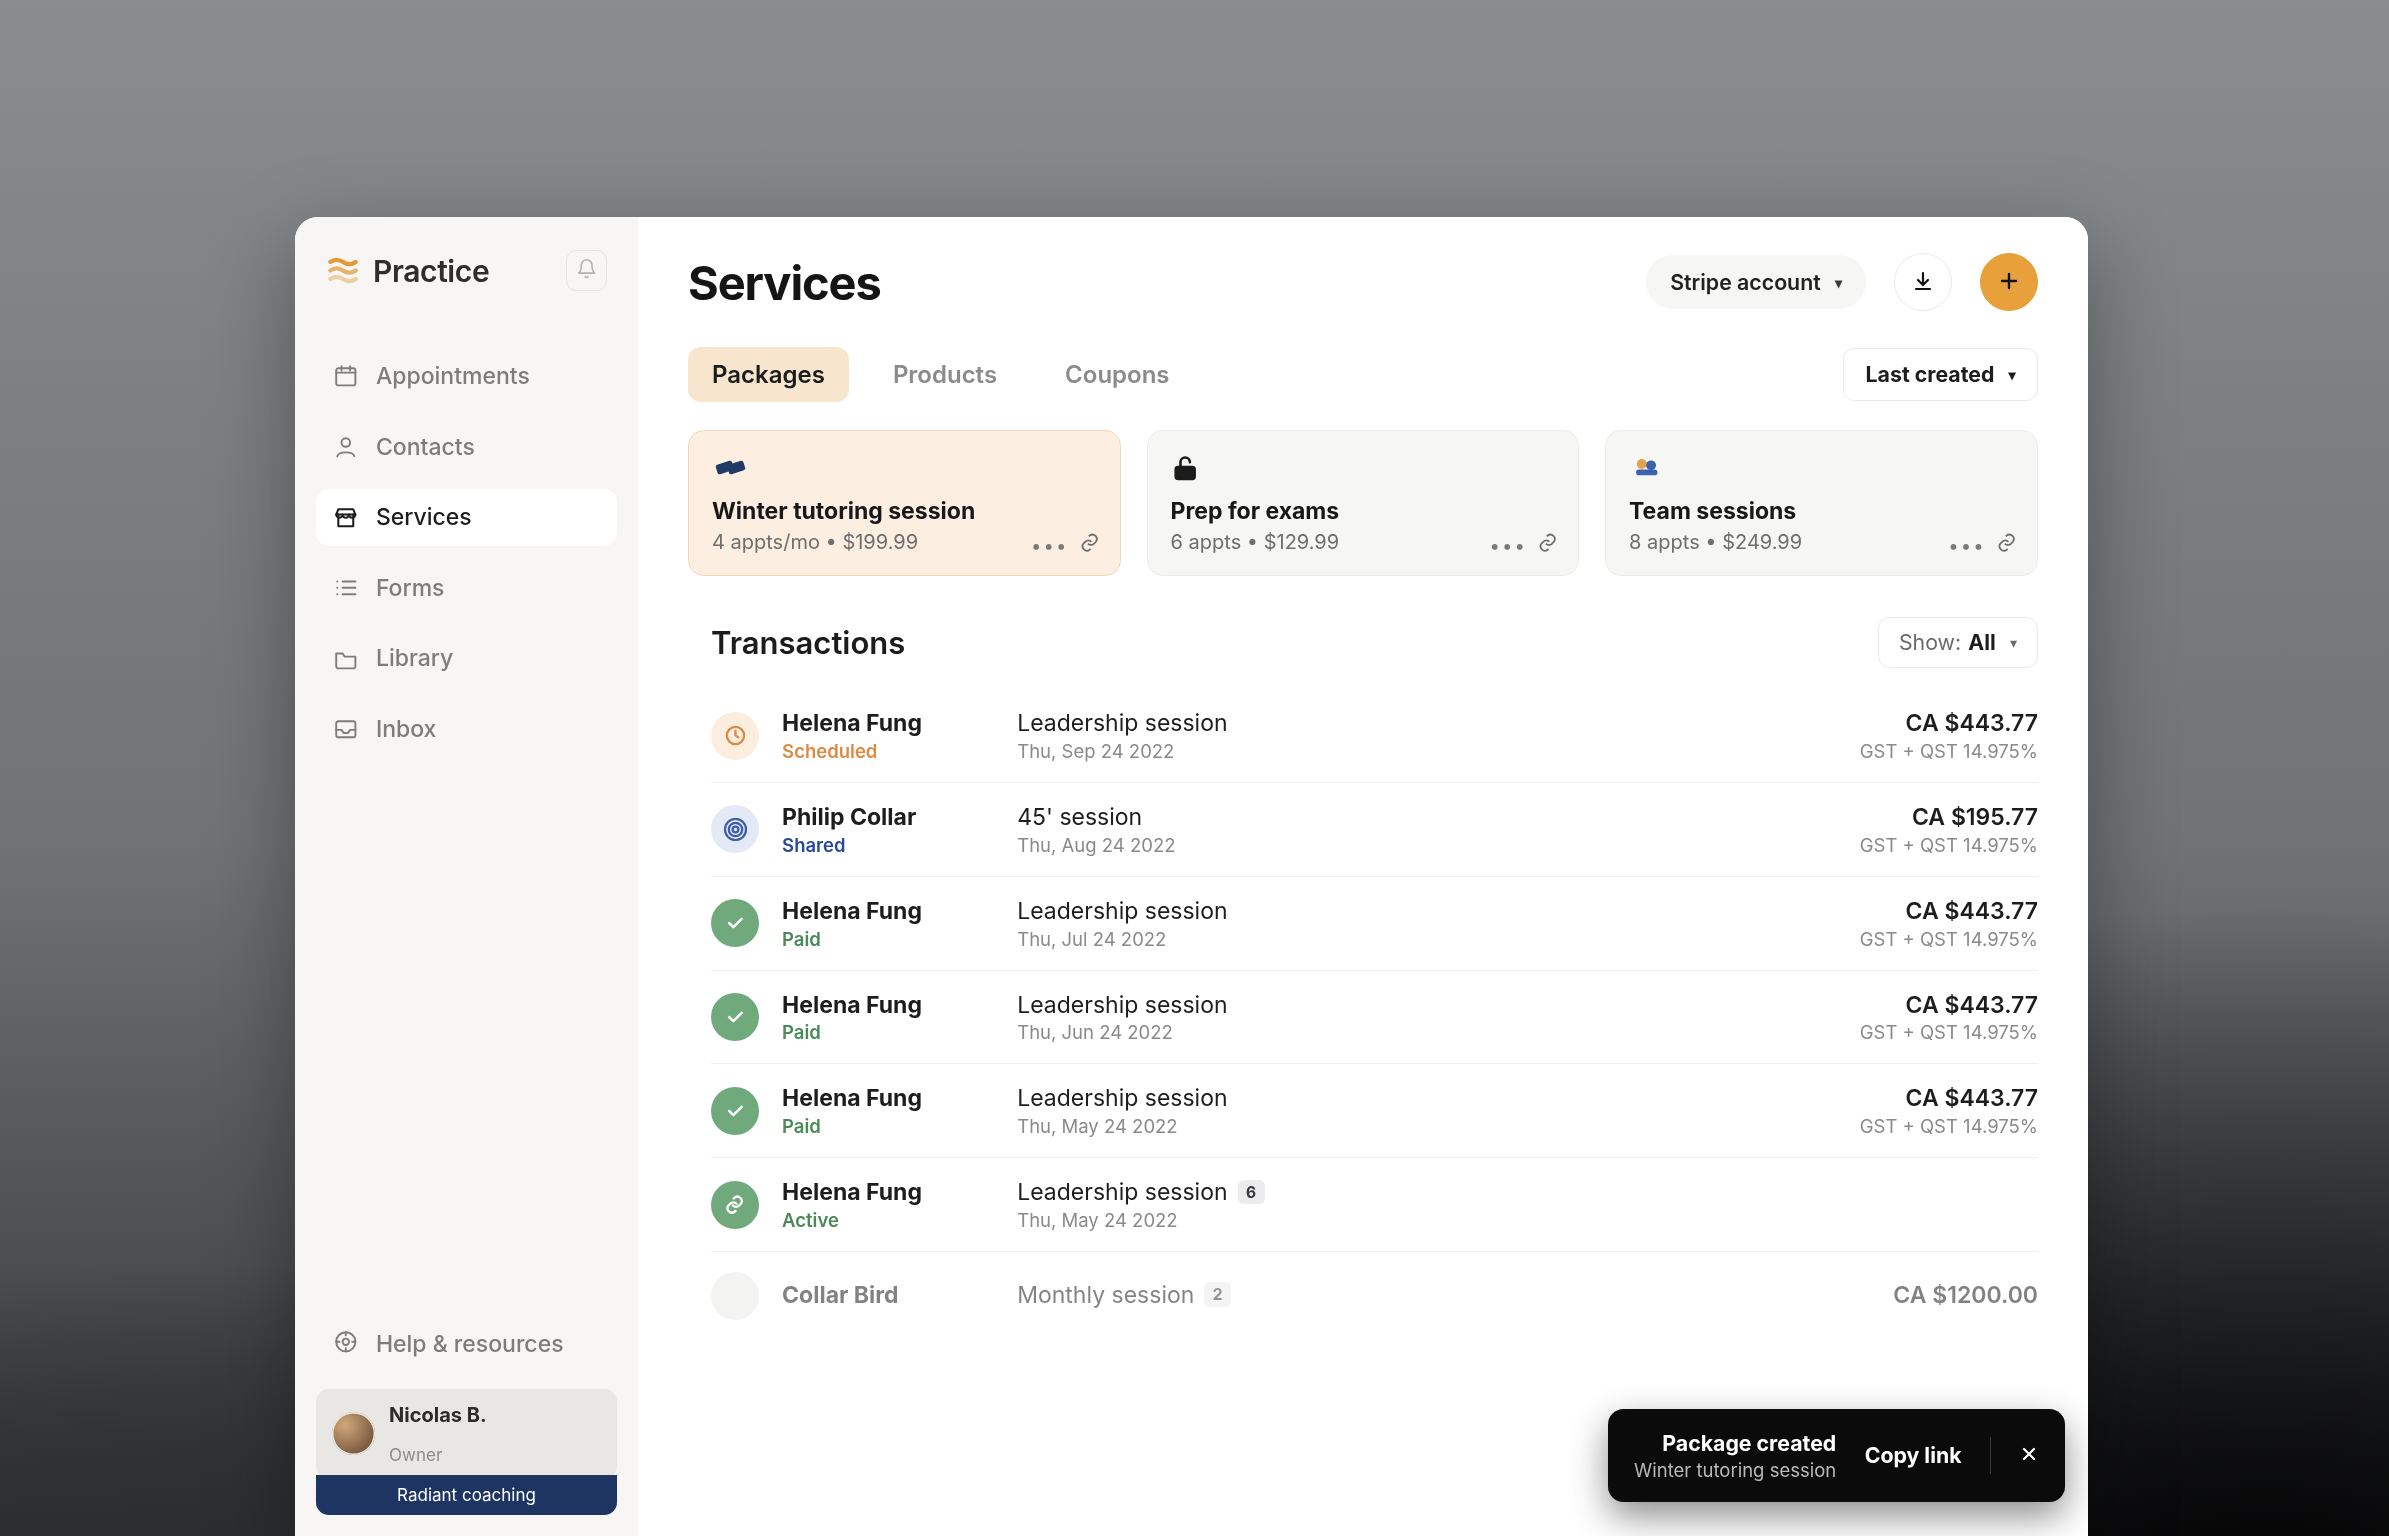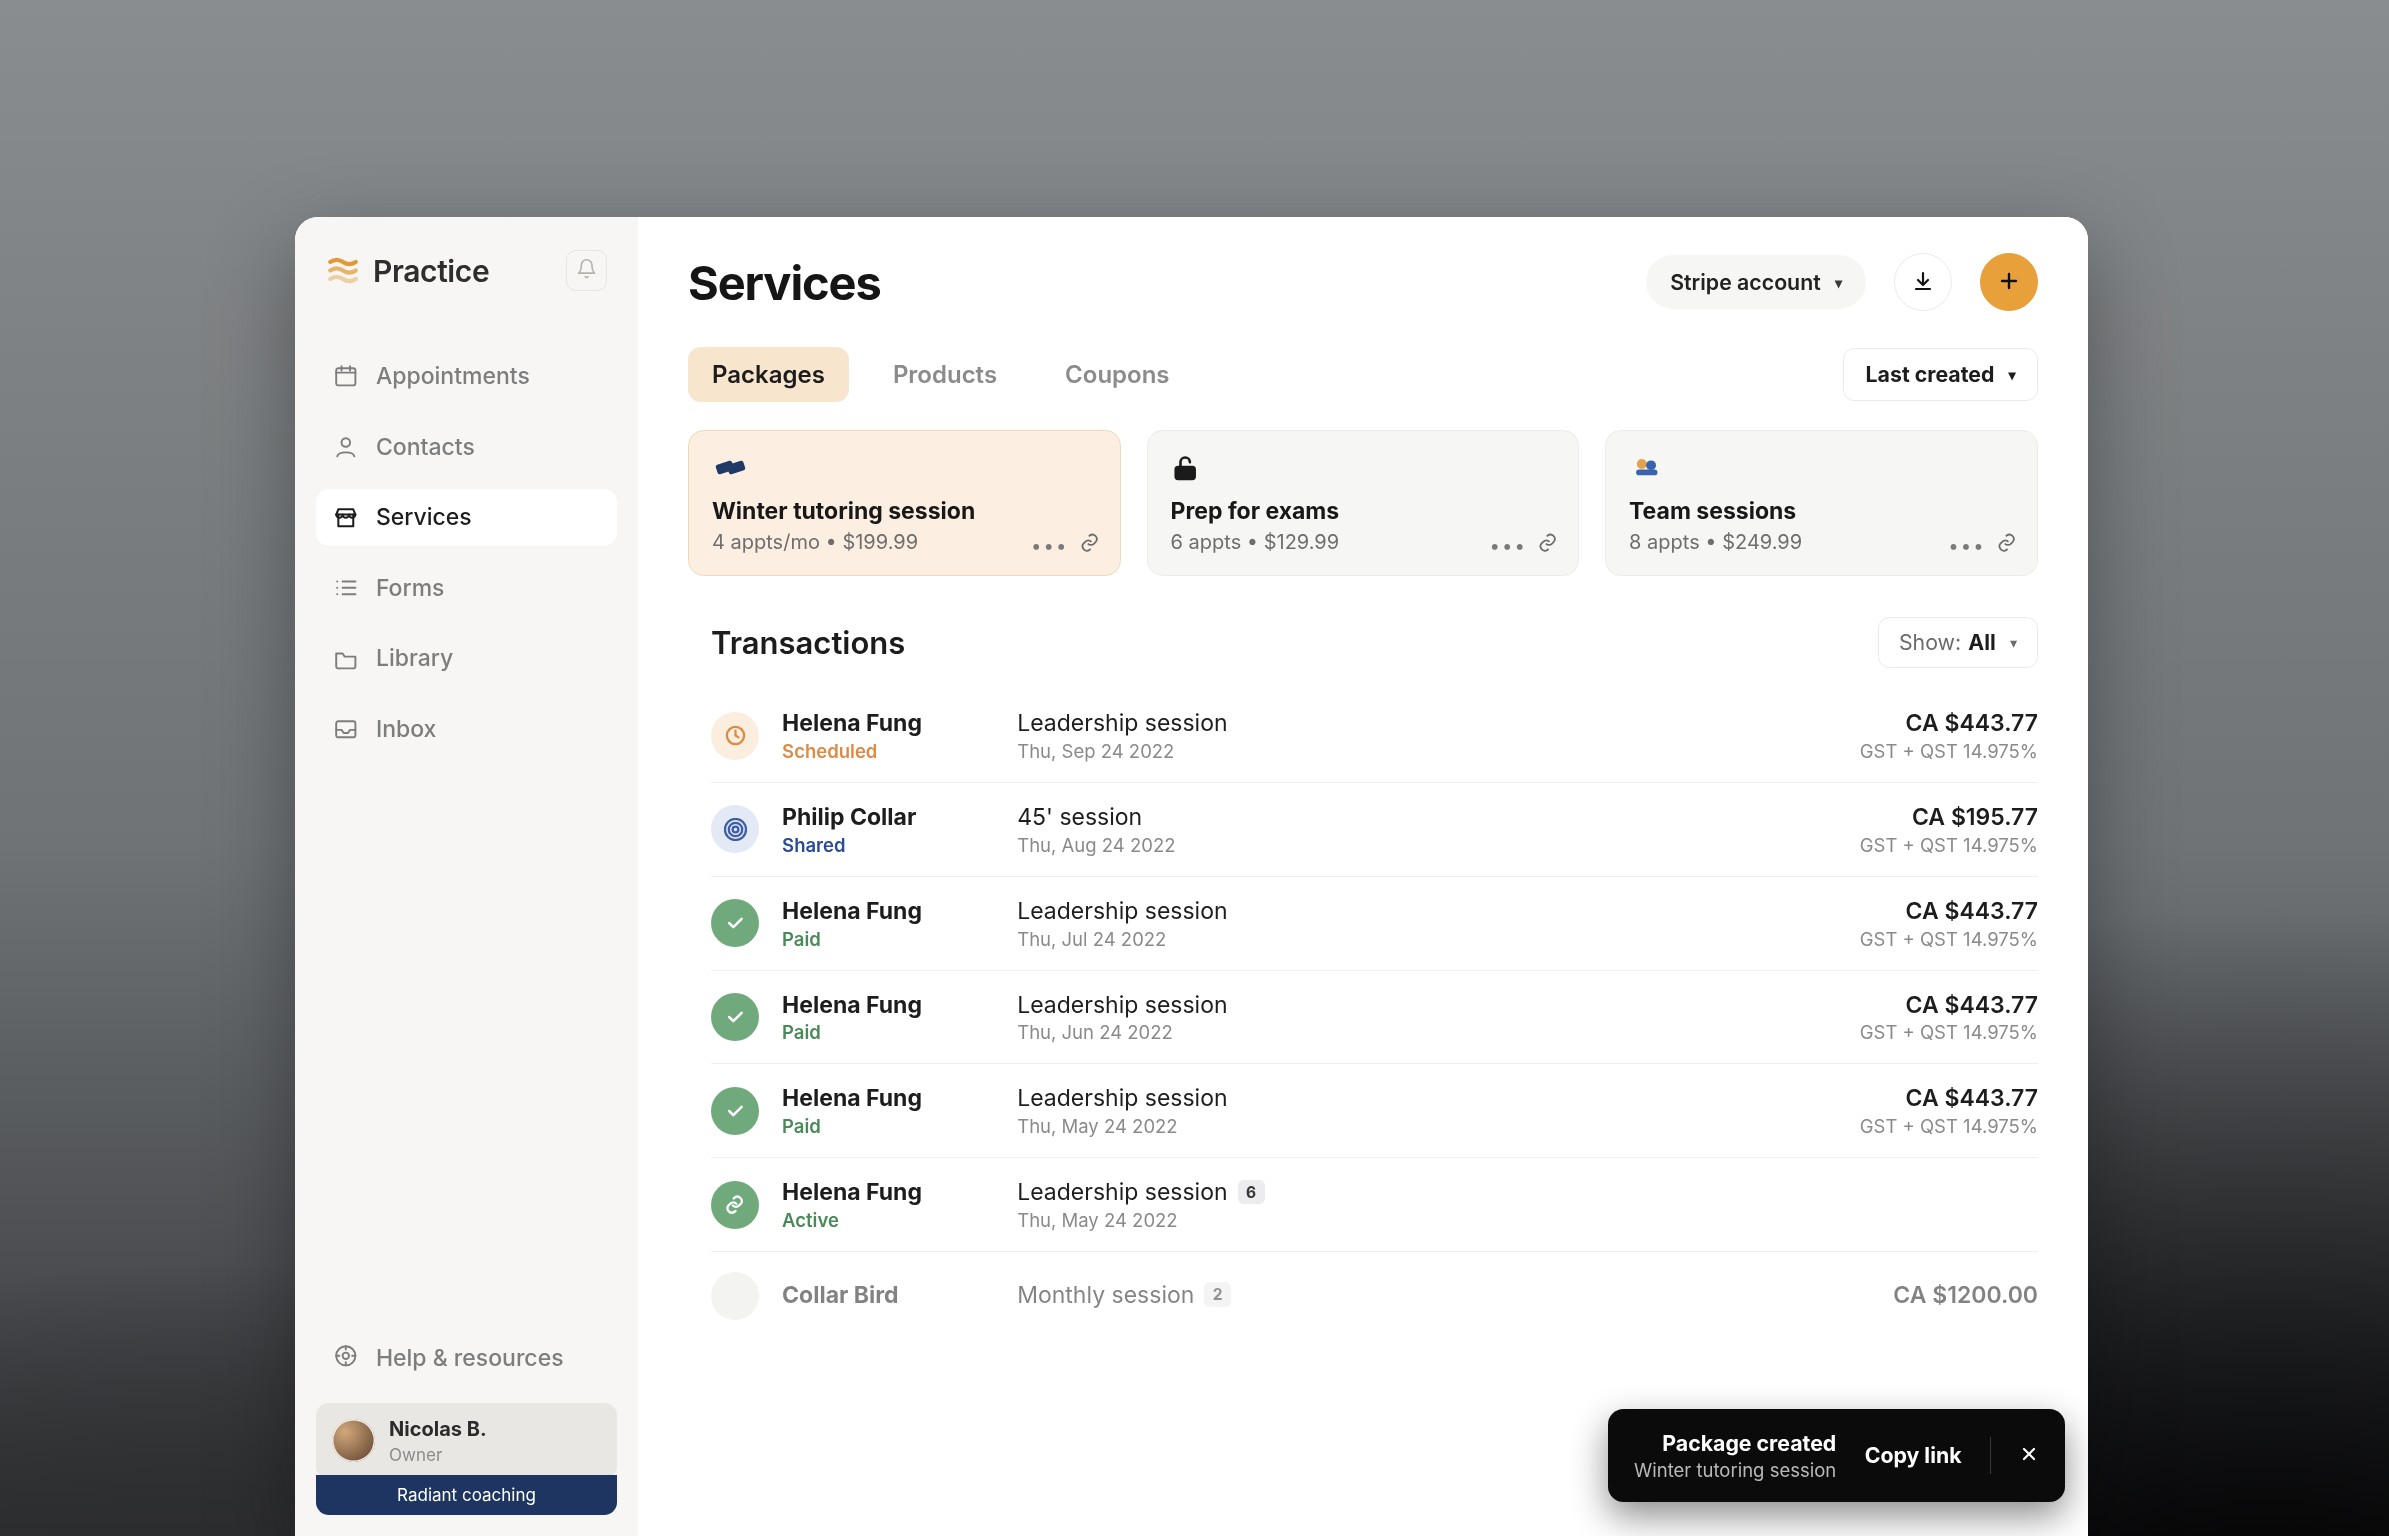--- a/index.html
+++ b/index.html
@@ -143,21 +143,21 @@
     align-items: center;
     gap: 14.2px;
   }
   .avatar {
     width: 43px; height: 43px; border-radius: 50%;
     background: radial-gradient(circle at 30% 30%, #d1a87c, #5a3c2a);
     box-shadow: inset 0 0 0 1.4px #f3efe9;
   }
   .user-meta { display:flex; flex-direction:column; }
   .user-name { font-size: 20px; font-weight: 700; color: #2b2b2b; }
-  .user-role { font-size: 17px; color: #8c8c8c; margin-top: 4px; }
+  .user-role { font-size: 17px; color: #8c8c8c; margin-top: 18px; }
 
   .org-pill {
     background: var(--navy-pill);
     color: #ffffff;
     font-size: 17px;
     text-align: center;
     padding: 10px 8px;
     border-radius: 0 0 12.8px 12.8px;
     margin-top: -4.3px;
   }

